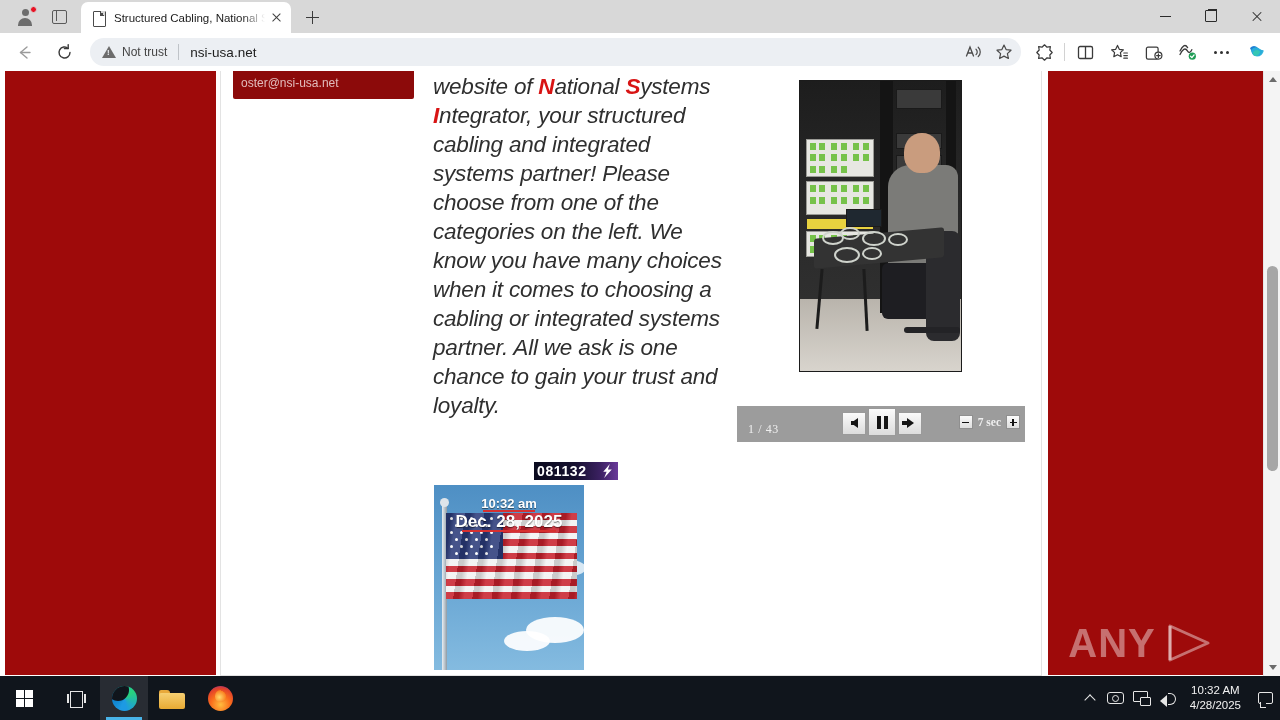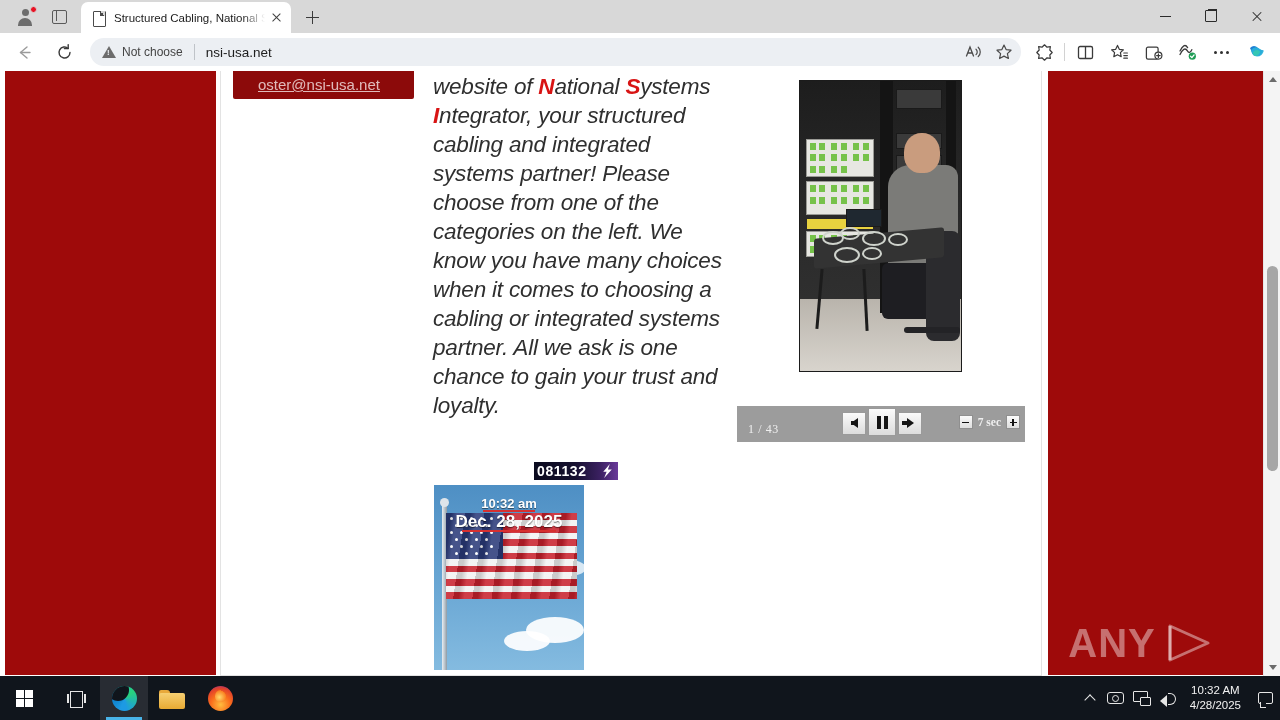--- a/index.html
+++ b/index.html
@@ -224,23 +224,22 @@
   }
 
   
   #email-banner {
     position: absolute; left: 12px; top: -6px;
     width: 181px; height: 37px;
     background: #8c0a0a;
     border-radius: 2px;
   }
   #email-link {
-    position: absolute; left: 25px; top: 14px;
-    font-size: 15px; color: #e8c9c9;
-    text-decoration: underline;
+    position: absolute; left: 8px; top: 14px;
+    font-size: 12px; color: #e8c9c9;
     font-family: "Liberation Sans", sans-serif;
     opacity: .92;
   }
 
   
   #welcome-text {
     position: absolute; left: 212px; top: 4px;
     width: 300px;
     font-style: italic;
     font-size: 22.5px;
@@ -732,21 +731,21 @@
     <div class="nav-btn" id="btn-reload">
       <svg width="19" height="19" viewBox="0 0 19 19">
         <path d="M15 9.5 a5.5 5.5 0 1 1 -1.8 -4.1" fill="none" stroke="#3a3a3a" stroke-width="1.4" stroke-linecap="round"></path>
         <path d="M13.2 1.6 V5.6 H9.3" fill="none" stroke="#3a3a3a" stroke-width="1.4" stroke-linecap="round" stroke-linejoin="round"></path>
       </svg>
     </div>
 
     <div id="omnibox">
       <div id="omnibox-left">
         <div class="warn-tri"></div>
-        <span id="not-secure-label">Not choose</span>
+        <span id="not-secure-label">Not trust</span>
       </div>
       <div id="omni-sep"></div>
       <span id="omni-url">nsi-usa.net</span>
 
       <div id="omni-right">
         <div class="omni-icon">
           <svg width="19" height="17" viewBox="0 0 19 17">
             <path d="M1.5 12 L5 3 L8.5 12 M2.7 9 H7.3" fill="none" stroke="#4a4a4a" stroke-width="1.3" stroke-linecap="round"></path>
             <path d="M11 5.2 a3.6 3.6 0 0 1 0 5.4 M13.2 3.2 a6.4 6.4 0 0 1 0 9.4" fill="none" stroke="#4a4a4a" stroke-width="1.2" stroke-linecap="round"></path>
           </svg>

